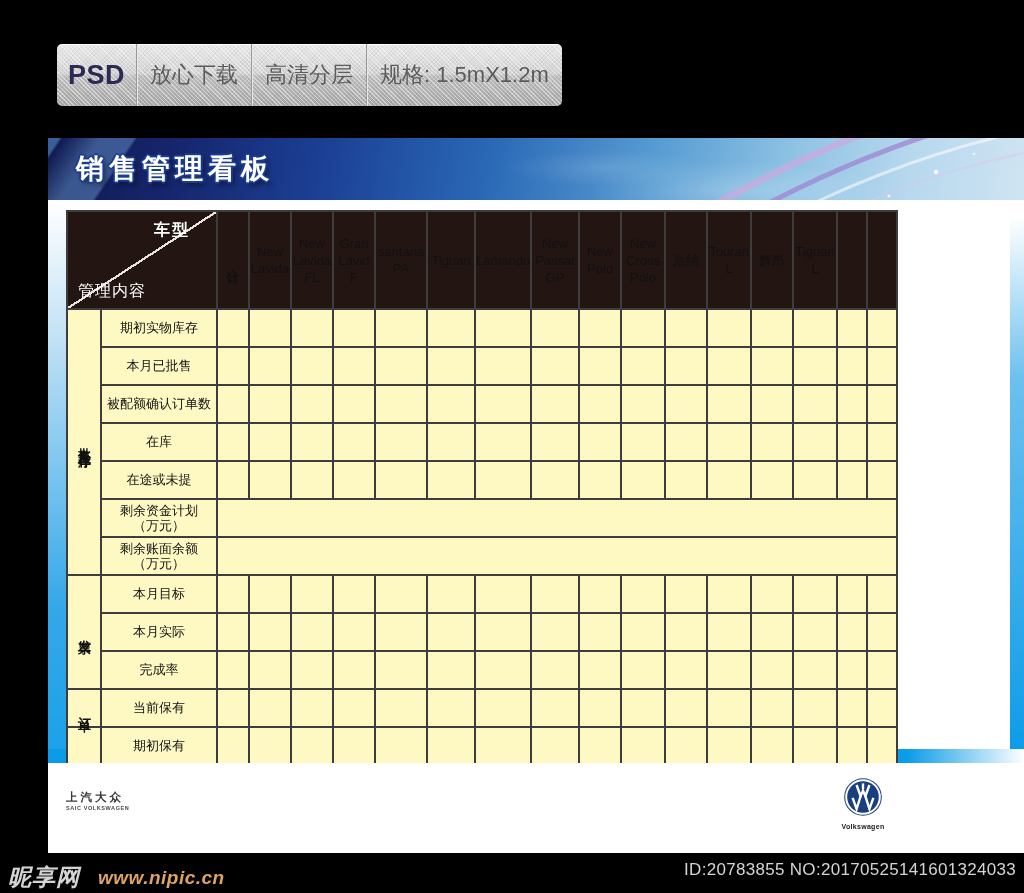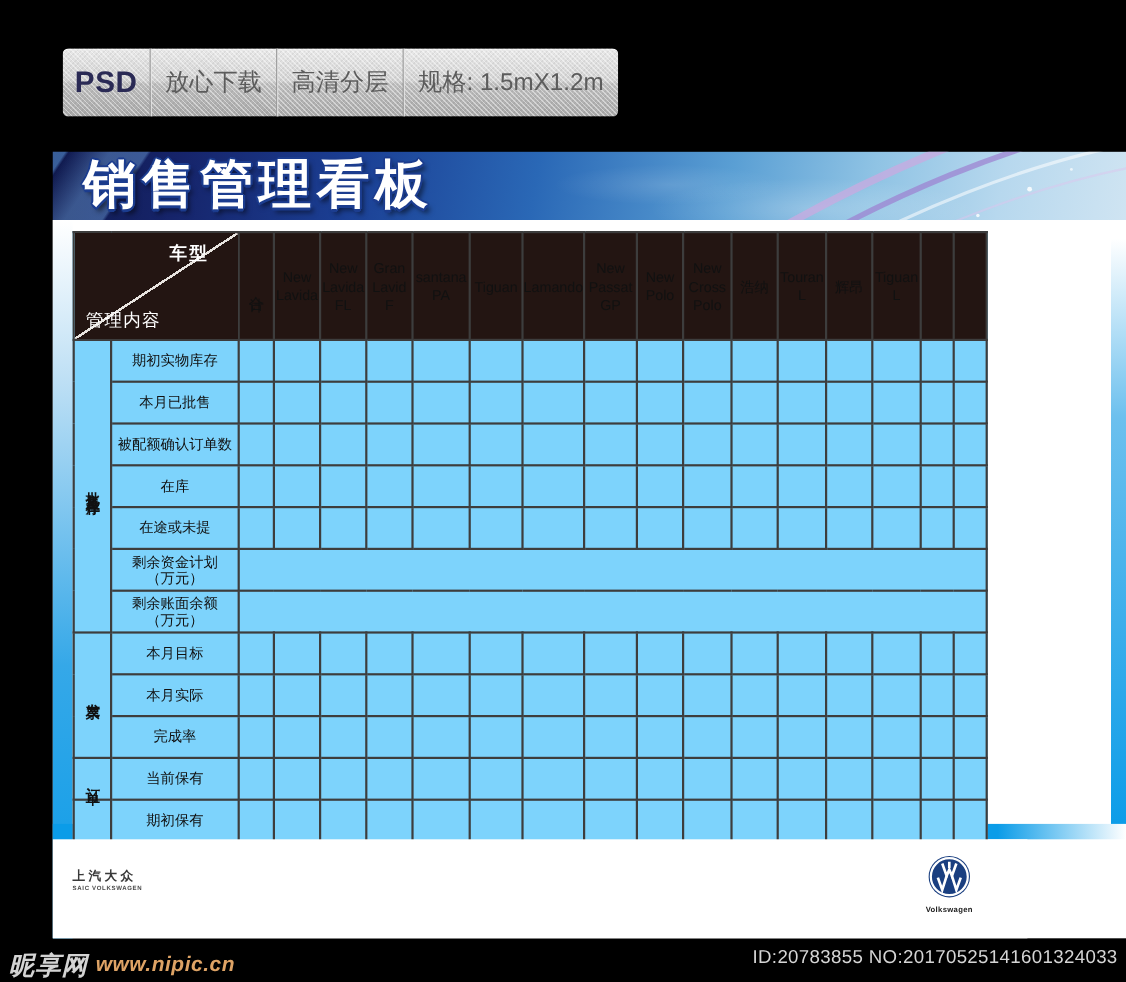--- a/index.html
+++ b/index.html
@@ -53,21 +53,21 @@
     position: absolute; right: -40px; top: -70px; width: 520px; height: 210px;
   }
   .banner .ray {
     position: absolute; left: -60px; top: -30px; width: 300px; height: 150px;
     background: linear-gradient(105deg, rgba(90,150,215,.55) 0 18%, rgba(255,255,255,0) 19%,
                 rgba(120,175,230,.40) 30% 40%, rgba(255,255,255,0) 41%);
     transform: skewX(-22deg);
   }
   .banner-title {
     position: absolute; left: 28px; top: 6px;
-    font-size: 48px; font-weight: bold; color: #fff;
+    font-size: 28px; font-weight: bold; color: #fff;
     letter-spacing: 5px; line-height: 50px;
     text-shadow:
       -1px -1px 0 #1c3d8f, 1px -1px 0 #1c3d8f, -1px 1px 0 #1c3d8f, 1px 1px 0 #1c3d8f,
       -2px 0 0 #1c3d8f, 2px 0 0 #1c3d8f, 0 -2px 0 #1c3d8f, 0 2px 0 #1c3d8f,
       3px 4px 5px rgba(0,0,0,.55);
     white-space: nowrap;
   }
 
   .board {
     position: absolute; left: 0; top: 62px; width: 976px; height: 653px;
@@ -83,21 +83,21 @@
   }
   .rail-b {
     position: absolute; left: 0; bottom: 90px; width: 976px; height: 14px;
     background: linear-gradient(to right, #0b9ce8 0%, #0b9ce8 88%, #ffffff 100%);
   }
 
   
   .tbl-wrap { position: absolute; left: 18px; top: 10px; width: 940px; }
   table.kanban {
     border-collapse: collapse; table-layout: fixed; width: 744px;
-    background: #7dd3fc;
+    background: #fef9c3;
   }
   table.kanban td {
     border: 2px solid #3d3d3d;
     text-align: center; vertical-align: middle;
     font-size: 13px; color: #111; padding: 0;
   }
   td.hd {
     background: #231512; color: #fff; border-color: #6d6059;
     font-size: 13.5px; line-height: 17px; padding: 2px 1px;
     height: 96px;
@@ -149,21 +149,21 @@
   }
   .vw { position: absolute; right: 36px; top: 14px; text-align: center; width: 70px; }
   .vw .vw-name {
     font-size: 7px; font-weight: bold; color: #1a1a1a;
     letter-spacing: .3px; margin-top: 2px;
   }
 
   
   .wm-left {
     position: absolute; left: 8px; top: 862px;
-    display: flex; align-items: center; gap: 7px;
+    display: flex; align-items: center; gap: 18px;
     opacity: .88;
   }
   .wm-left .wm-cn {
     font-size: 23px; font-weight: bold; color: #f2f2f2;
     font-style: italic; letter-spacing: 1px;
   }
   .wm-left .wm-url {
     font-size: 19px; font-style: italic; font-weight: bold;
     color: #fdba74; letter-spacing: .5px;
   }

